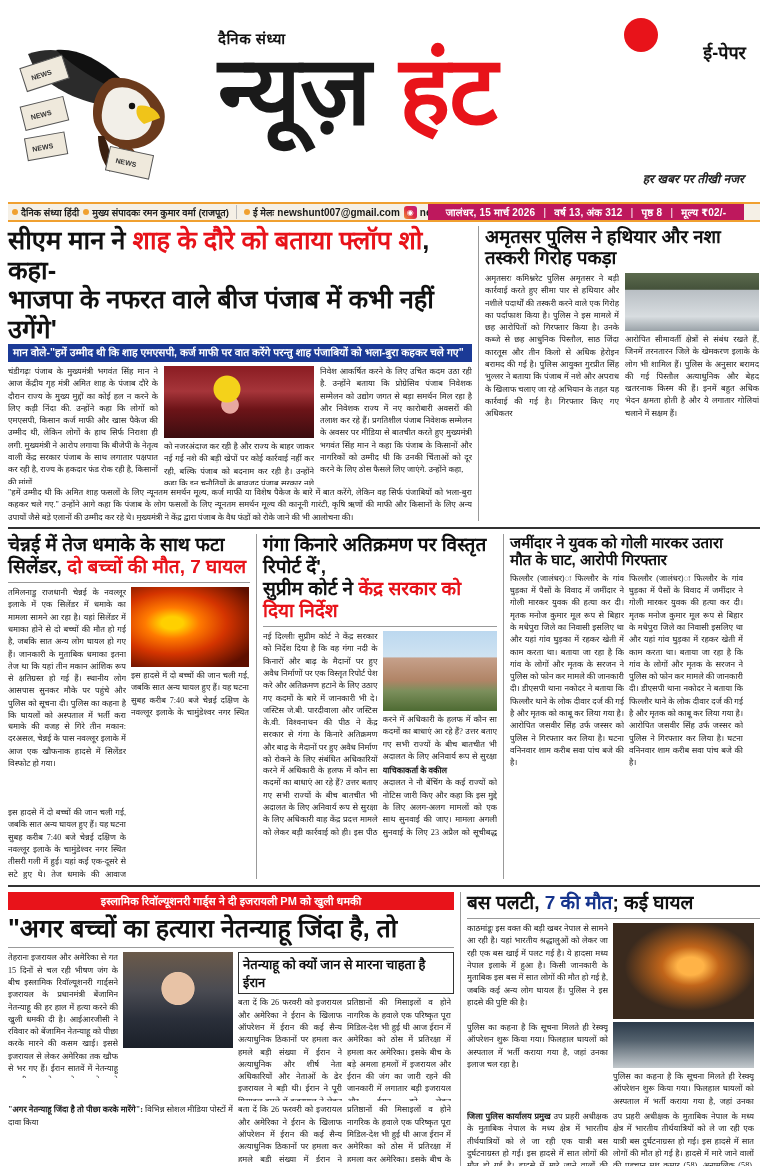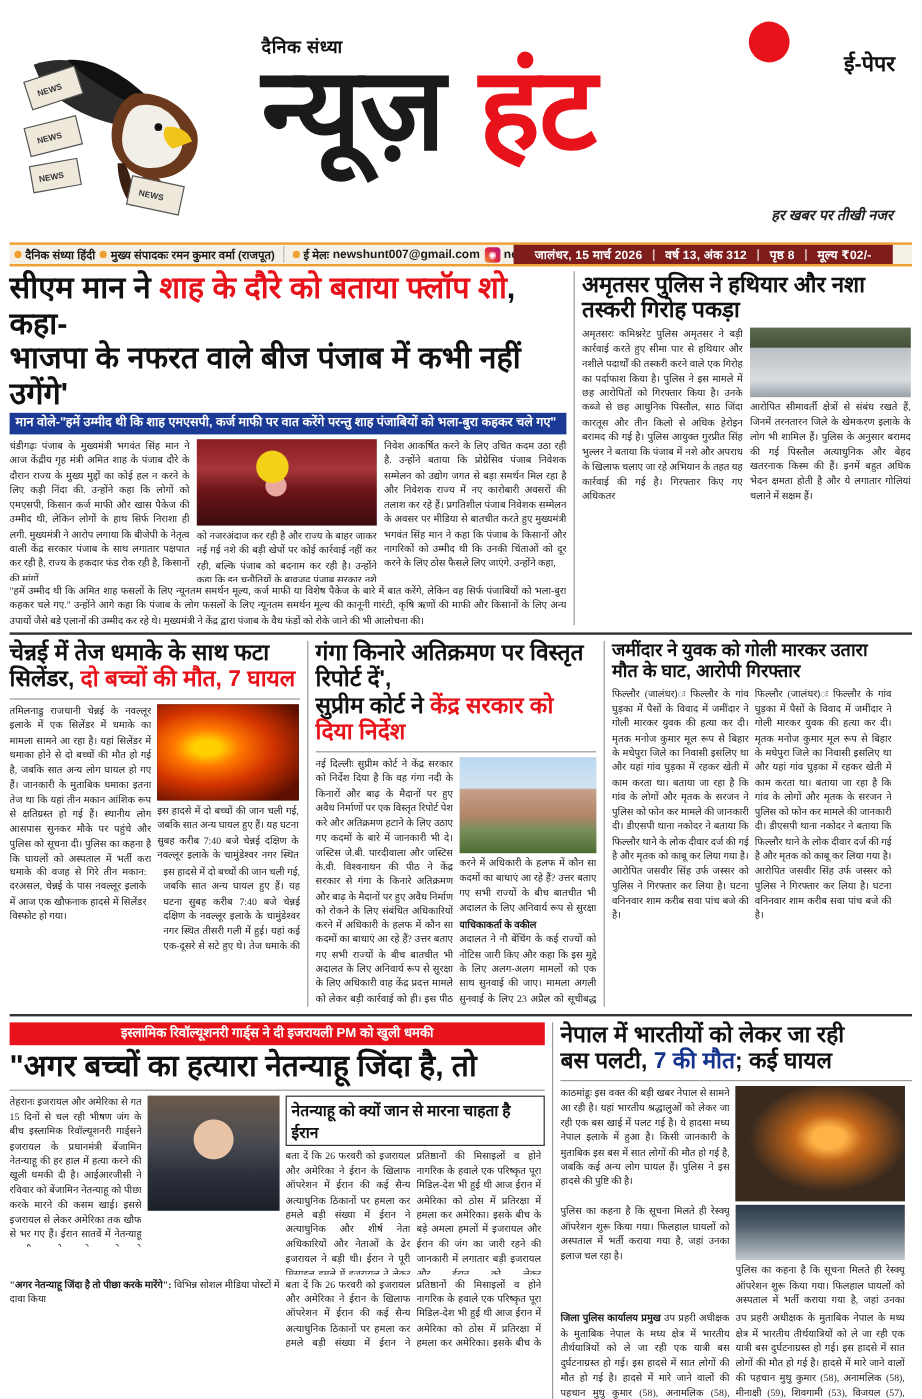--- a/index.html
+++ b/index.html
@@ -39,21 +39,21 @@
   .reddot{
     position:absolute; right:96px; top:-4px; width:34px; height:34px;
     border-radius:50%; background:#e8131a;
   }
   .tagline{
     position:absolute; right:10px; top:148px; font-size:12px; font-style:italic;
     font-weight:bold; color:#222;
   }
   .issueline{
     position:absolute; left:210px; right:10px; top:182px; height:16px;
-    background:#7f1d1d; color:#fff; font-size:10px; font-weight:bold;
+    background:#be185d; color:#fff; font-size:10px; font-weight:bold;
     display:flex; align-items:center; justify-content:center; letter-spacing:.2px;
   }
   .issueline span{ padding:0 4px; }
   .issue-sep{ color:#fff; opacity:.7; }
 
   
   .contactbar{
     height:20px; background:#f5f0e6; border-top:2px solid #f0a030;
     border-bottom:2px solid #f0a030;
     display:flex; align-items:center; font-size:9.5px; font-weight:bold; color:#1a1a1a;
@@ -289,21 +289,21 @@
       <div class="hrule" style="margin:4px 0;"></div>
       <div style="display:flex;gap:5px;">
         <div style="width:118px;">
           <div class="body-col" style="height:132px;">तमिलनाडु राजधानी चेन्नई के नवल्लूर इलाके में एक सिलेंडर में धमाके का मामला सामने आ रहा है। यहां सिलेंडर में धमाका होने से दो बच्चों की मौत हो गई है, जबकि सात अन्य लोग घायल हो गए हैं। जानकारी के मुताबिक धमाका इतना तेज था कि यहां तीन मकान आंशिक रूप से क्षतिग्रस्त हो गई हैं। स्थानीय लोग आसपास सुनकर मौके पर पहुंचे और पुलिस को सूचना दी। पुलिस का कहना है कि घायलों को अस्पताल में भर्ती करा दिया गया है। मामले की जांच की जा रही है। प्राथमिक जांच में सिलेंडर में सिलेंडर होने वाली सेंट से ही हुआ है।</div>
         </div>
         <div style="width:118px;">
           <div class="photo img-fire" style="width:100%;height:80px;margin-bottom:3px;"></div>
           <div class="body-col" style="height:49px;">इस हादसे में दो बच्चों की जान चली गई, जबकि सात अन्य घायल हुए हैं। यह घटना सुबह करीब 7:40 बजे चेन्नई दक्षिण के नवल्लूर इलाके के चामुंडेश्वर नगर स्थित तीसरी गली में हुई। यहां कई एक-दूसरे से सटे हुए थे। तेज धमाके की आवाज सुनकर इलाके के निवासी मौके पर पहुंचे और एक देखकर दंग रह गए। फिर विस्फोट के कारण तीनों घर आंशिक रूप से ढह गए थे।</div>
         </div>
       </div>
-      <div style="display:flex;gap:14px;margin-top:2px;">
+      <div style="display:flex;gap:14px;margin-top:2px;flex-direction:column;">
         <div class="body-col" style="width:118px;height:72px;">धमाके की वजह से गिरे तीन मकान: दरअसल, चेन्नई के पास नवल्लूर इलाके में आज एक खौफनाक हादसे में सिलेंडर विस्फोट हो गया।</div>
         <div class="body-col" style="width:118px;height:72px;">इस हादसे में दो बच्चों की जान चली गई, जबकि सात अन्य घायल हुए हैं। यह घटना सुबह करीब 7:40 बजे चेन्नई दक्षिण के नवल्लूर इलाके के चामुंडेश्वर नगर स्थित तीसरी गली में हुई। यहां कई एक-दूसरे से सटे हुए थे। तेज धमाके की आवाज सुनकर इलाके के निवासी मौके पर पहुंचे और एक देखकर दंग रह गए। फिर विस्फोट के कारण तीनों घर आंशिक रूप से ढह गए थे।</div>
       </div>
     </div>
 
     <div class="mid-b">
       <div class="lead-hd hd-mid">
         <div>गंगा किनारे अतिक्रमण पर विस्तृत रिपोर्ट दें',</div>
         <div><span>सुप्रीम कोर्ट ने </span><span class="red">केंद्र सरकार को दिया निर्देश</span></div>
       </div>
@@ -372,21 +372,20 @@
             <span>विभिन्न सोशल मीडिया पोस्टों में दावा किया</span>
           </div>
         </div>
         <div class="body-col" style="width:104px;height:58px;">बता दें कि 26 फरवरी को इजरायल और अमेरिका ने ईरान के खिलाफ ऑपरेशन में ईरान की कई सैन्य अत्याधुनिक ठिकानों पर हमला कर हमले बड़ी संख्या में ईरान ने अत्याधुनिक और शीर्ष नेता अधिकारियों और नेताओं के ढेर इजरायल ने बड़ी थी। ईरान ने पूरी मिसाइल हमले में इजरायल ने लेकर उसकी तमाम परमाणु ठिकानों से भी ईरानी अड्डों की पर गोलों के अंदर ढाकाएं में अपने सशस्त्र गए थे।</div>
         <div class="body-col" style="width:104px;height:58px;">प्रतिष्ठानों की मिसाइलों व होने नागरिक के हवाले एक परिष्कृत पूरा मिडिल-देश भी हुई थी आज ईरान में अमेरिका को ठोस में प्रतिरक्षा में हमला कर अमेरिका। इसके बीच के बड़े अमला हमलों में इजरायल और ईरान की जंग का जारी रहने की जानकारी में लगातार बड़ी इजरायल और ईरान को लेकर आईआईआरजीसी ने नेतन्याहू की हत्या करने की बात साफ की है।</div>
       </div>
     </div>
 
     <div class="bot-right">
       <div class="lead-hd hd-botr">
-        <div>नेपाल में भारतीयों को लेकर जा रही</div>
         <div>
           <span>बस पलटी, </span><span class="blue">7 की मौत</span><span>; कई घायल</span>
         </div>
       </div>
       <div class="hrule" style="margin:4px 0;"></div>
 
       <div style="display:flex;gap:5px;">
         <div class="body-col" style="width:141px;height:96px;">काठमांडूः इस वक्त की बड़ी खबर नेपाल से सामने आ रही है। यहां भारतीय श्रद्धालुओं को लेकर जा रही एक बस खाई में पलट गई है। ये हादसा मध्य नेपाल इलाके में हुआ है। किसी जानकारी के मुताबिक इस बस में सात लोगों की मौत हो गई है, जबकि कई अन्य लोग घायल हैं। पुलिस ने इस हादसे की पुष्टि की है।</div>
         <div style="width:141px;">
           <div class="photo img-bus" style="width:100%;height:96px;"></div>

